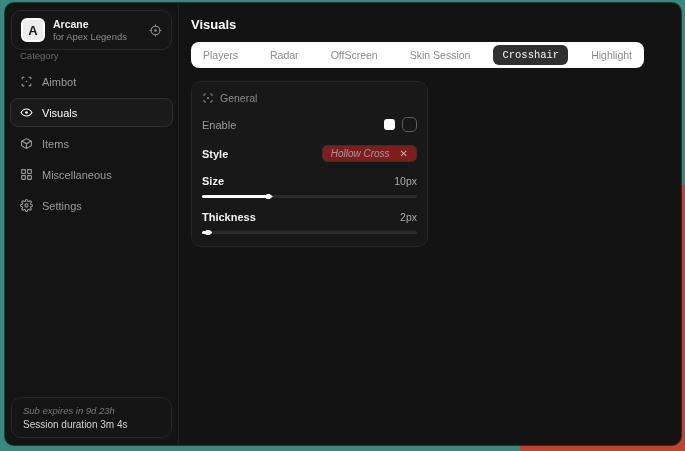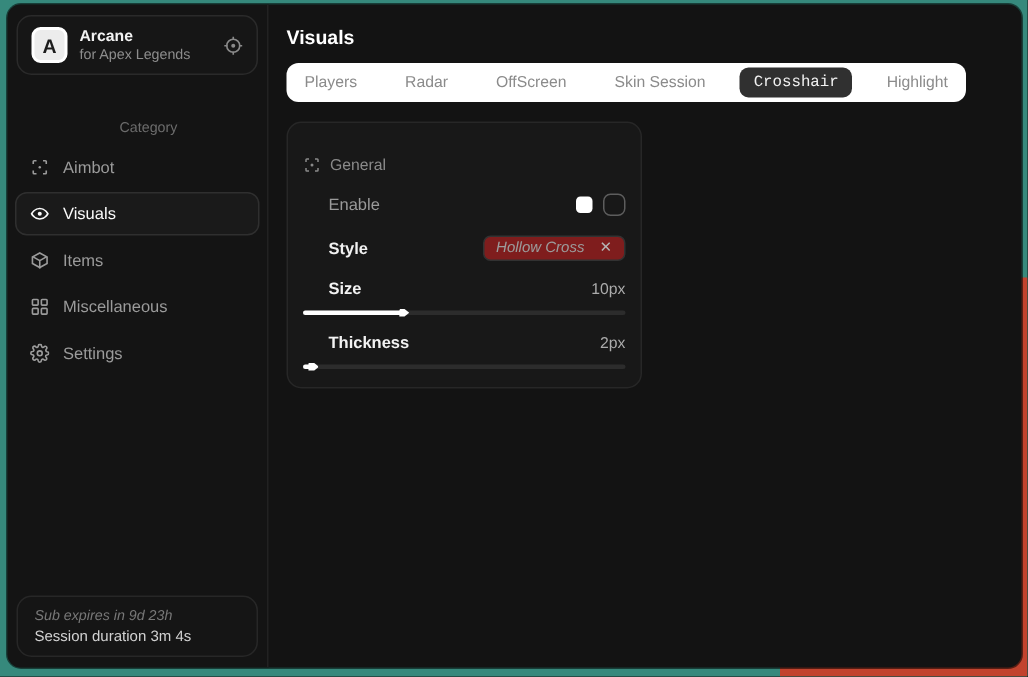--- a/index.html
+++ b/index.html
@@ -27,21 +27,21 @@
   .logo {
     width: 24px; height: 24px; border-radius: 6px; background: #ececec; color: #1c1c1c;
     font-weight: bold; font-size: 13px; display: flex; align-items: center; justify-content: center;
     border: 2px solid #fff;
   }
   .brand-text { display: flex; flex-direction: column; gap: 1px; }
   .brand-title { color: #f2f2f2; font-size: 10.5px; font-weight: 700; }
   .brand-sub { color: #8d8d8d; font-size: 9.5px; }
   .brand-action { margin-left: auto; color: #8a8a8a; display: flex; }
 
-  .category-label { margin: 30px 0 5px 15px; color: #6c6c6c; font-size: 9.5px; text-align: center; }
+  .category-label { margin: 0 0 5px 15px; color: #6c6c6c; font-size: 9.5px; }
 
   .nav { display: flex; flex-direction: column; }
   .nav-item {
     display: flex; align-items: center; gap: 9px; margin: 1px 5px; padding: 7px 9px;
     color: #9b9b9b; font-size: 11px; border-radius: 8px; border: 1px solid transparent; cursor: default;
   }
   .nav-item.active { color: #fafafa; background: #1a1a1a; border-color: #2f2f2f; }
   .nav-item .ic { display: flex; width: 13px; justify-content: center; }
   .nav-item svg { stroke: currentColor; }
 
@@ -60,23 +60,23 @@
     margin-top: 10px; display: inline-flex; align-items: center; gap: 14px;
     background: #ffffff; border-radius: 8px; padding: 3px;
   }
   .tab { padding: 4px 9px; color: #8b8b8b; font-size: 10.5px; border-radius: 6px; white-space: nowrap; cursor: default; }
   .tab.active { background: #303030; color: #f2f2f2; font-family: Liberation Mono, monospace; }
 
   .card {
     margin-top: 13px; width: 237px; background: #181818; border: 1px solid #272727;
     border-radius: 10px; padding: 10px 10px 12px 10px;
   }
-  .card-header { display: flex; align-items: flex-start; gap: 6px; color: #8a8a8a; font-size: 10.5px; margin-top: 12px; }
-
-  .row { display: flex; align-items: center; justify-content: space-between; margin-top: 13px; margin-left: 17px; }
+  .card-header { display: flex; align-items: flex-start; gap: 6px; color: #8a8a8a; font-size: 10.5px; }
+
+  .row { display: flex; align-items: center; justify-content: space-between; margin-top: 13px; }
   .lbl-dim { color: #9a9a9a; font-size: 11px; }
   .lbl { color: #f2f2f2; font-size: 11px; font-weight: 700; }
   .val { color: #ababab; font-size: 10.5px; }
 
   .enable-controls { display: flex; align-items: center; gap: 7px; }
   .checkbox { width: 11px; height: 11px; border-radius: 3px; background: #fff; }
   .keybind { width: 15px; height: 15px; border-radius: 5px; border: 1.5px solid #5d5d5d; background: transparent; }
 
   .chip {
     display: flex; align-items: center; gap: 10px; background: #7f1d1d; border: 1px solid #323232;

